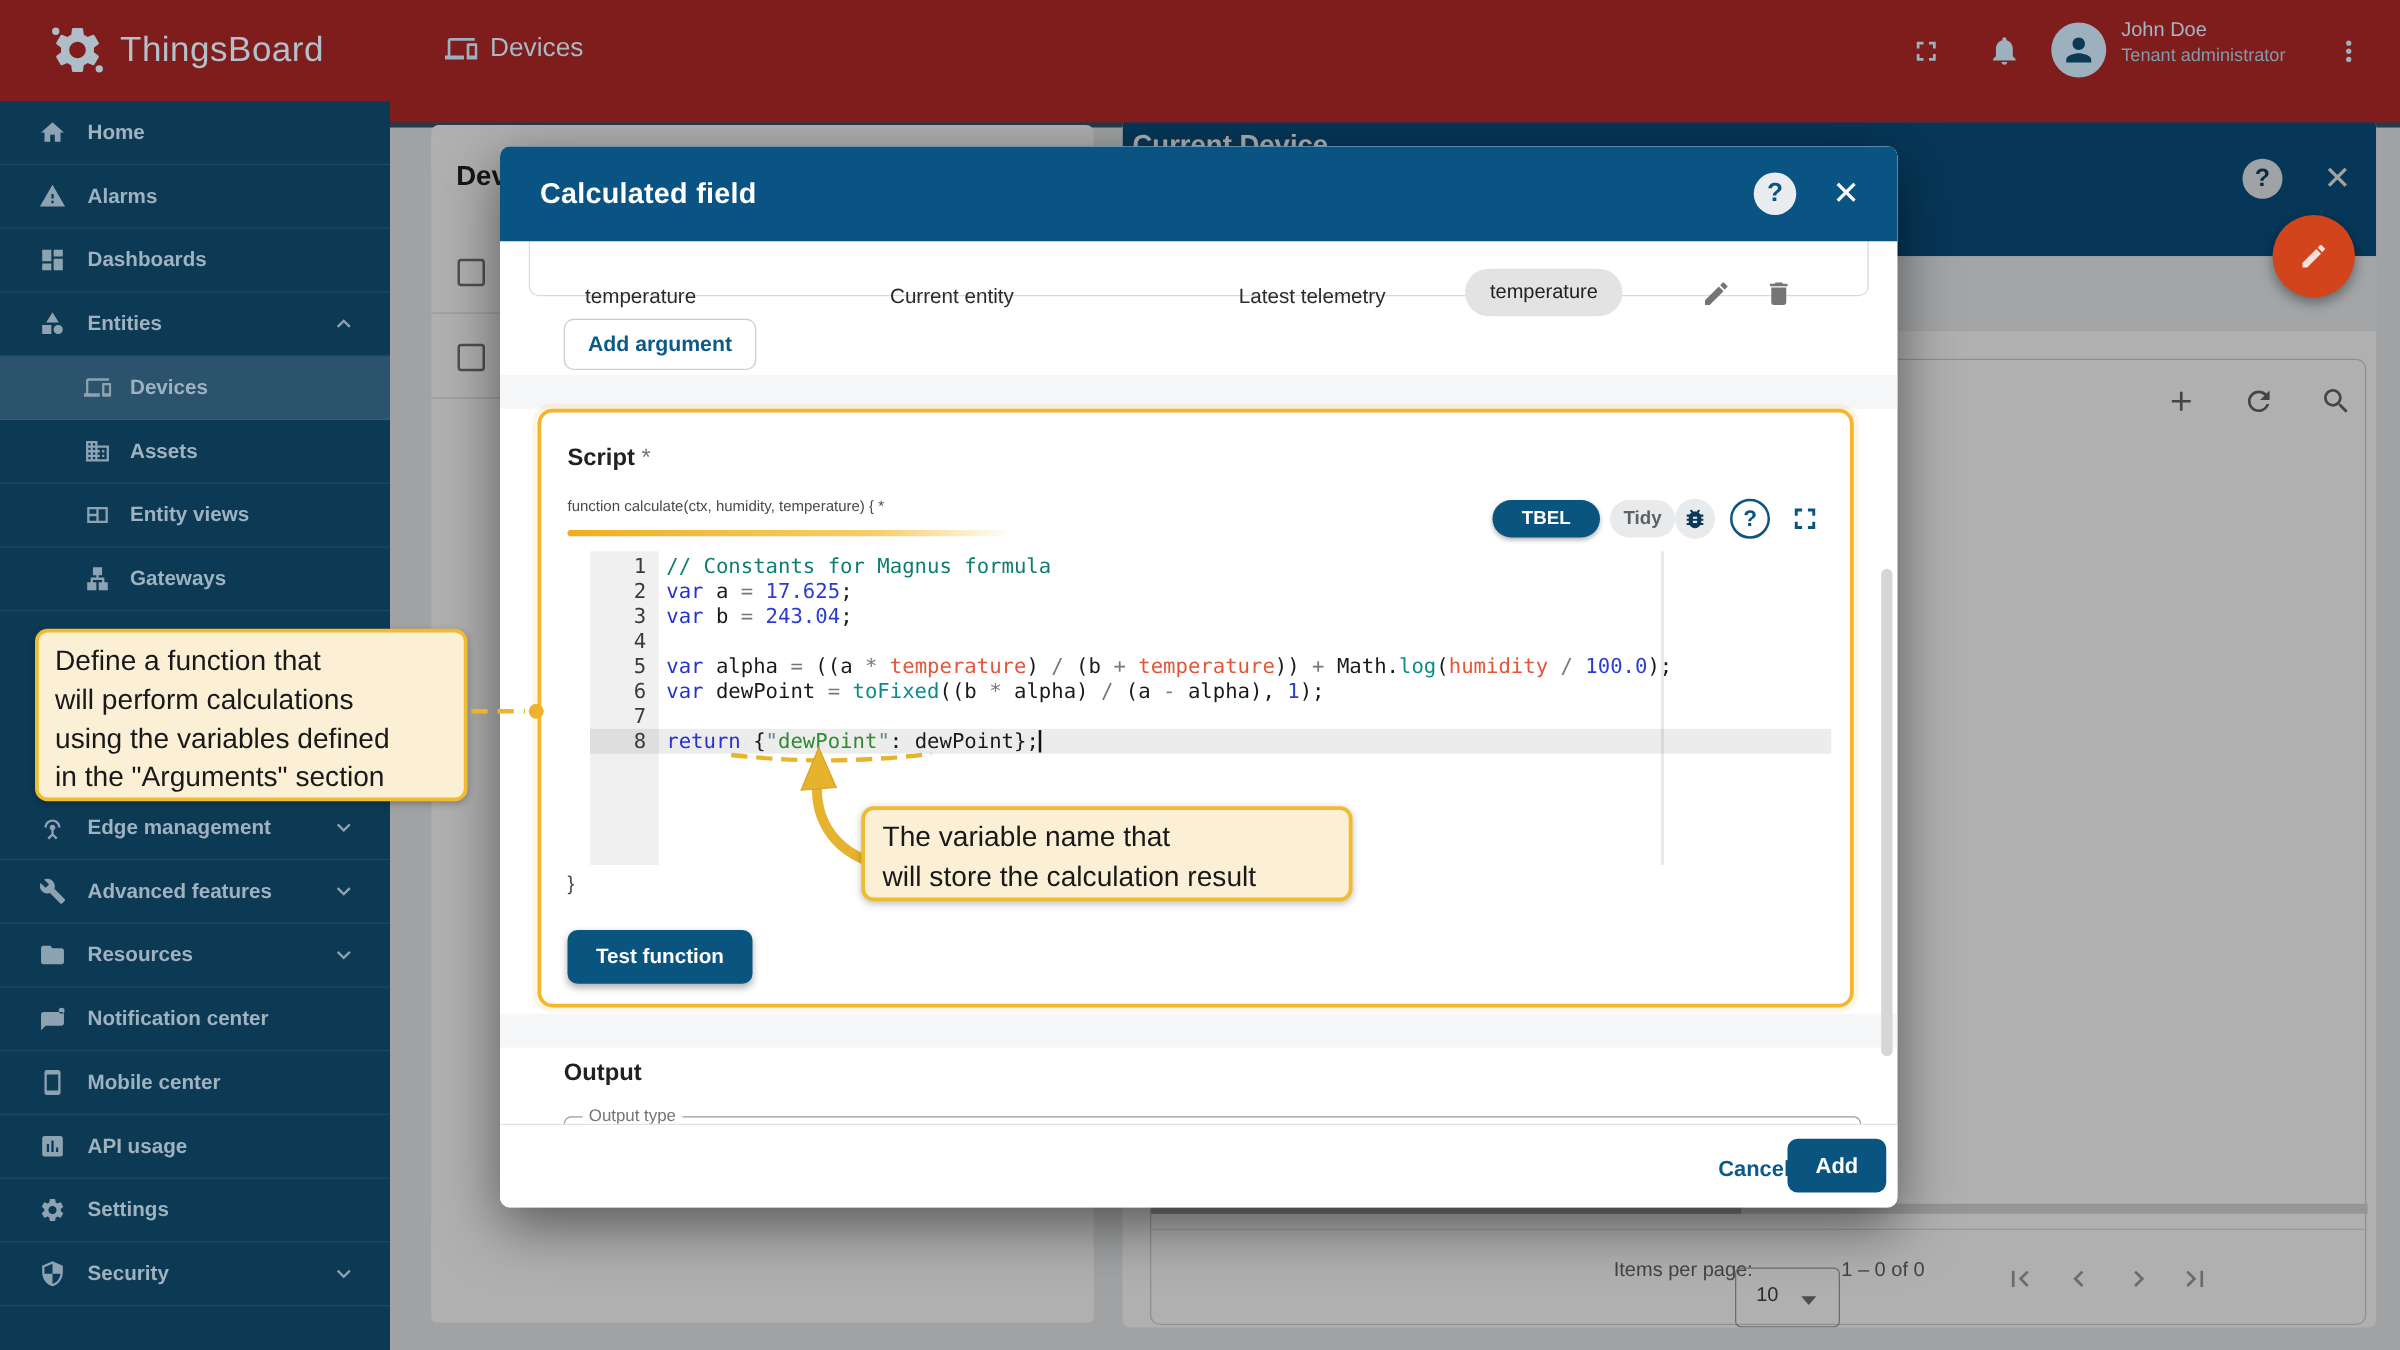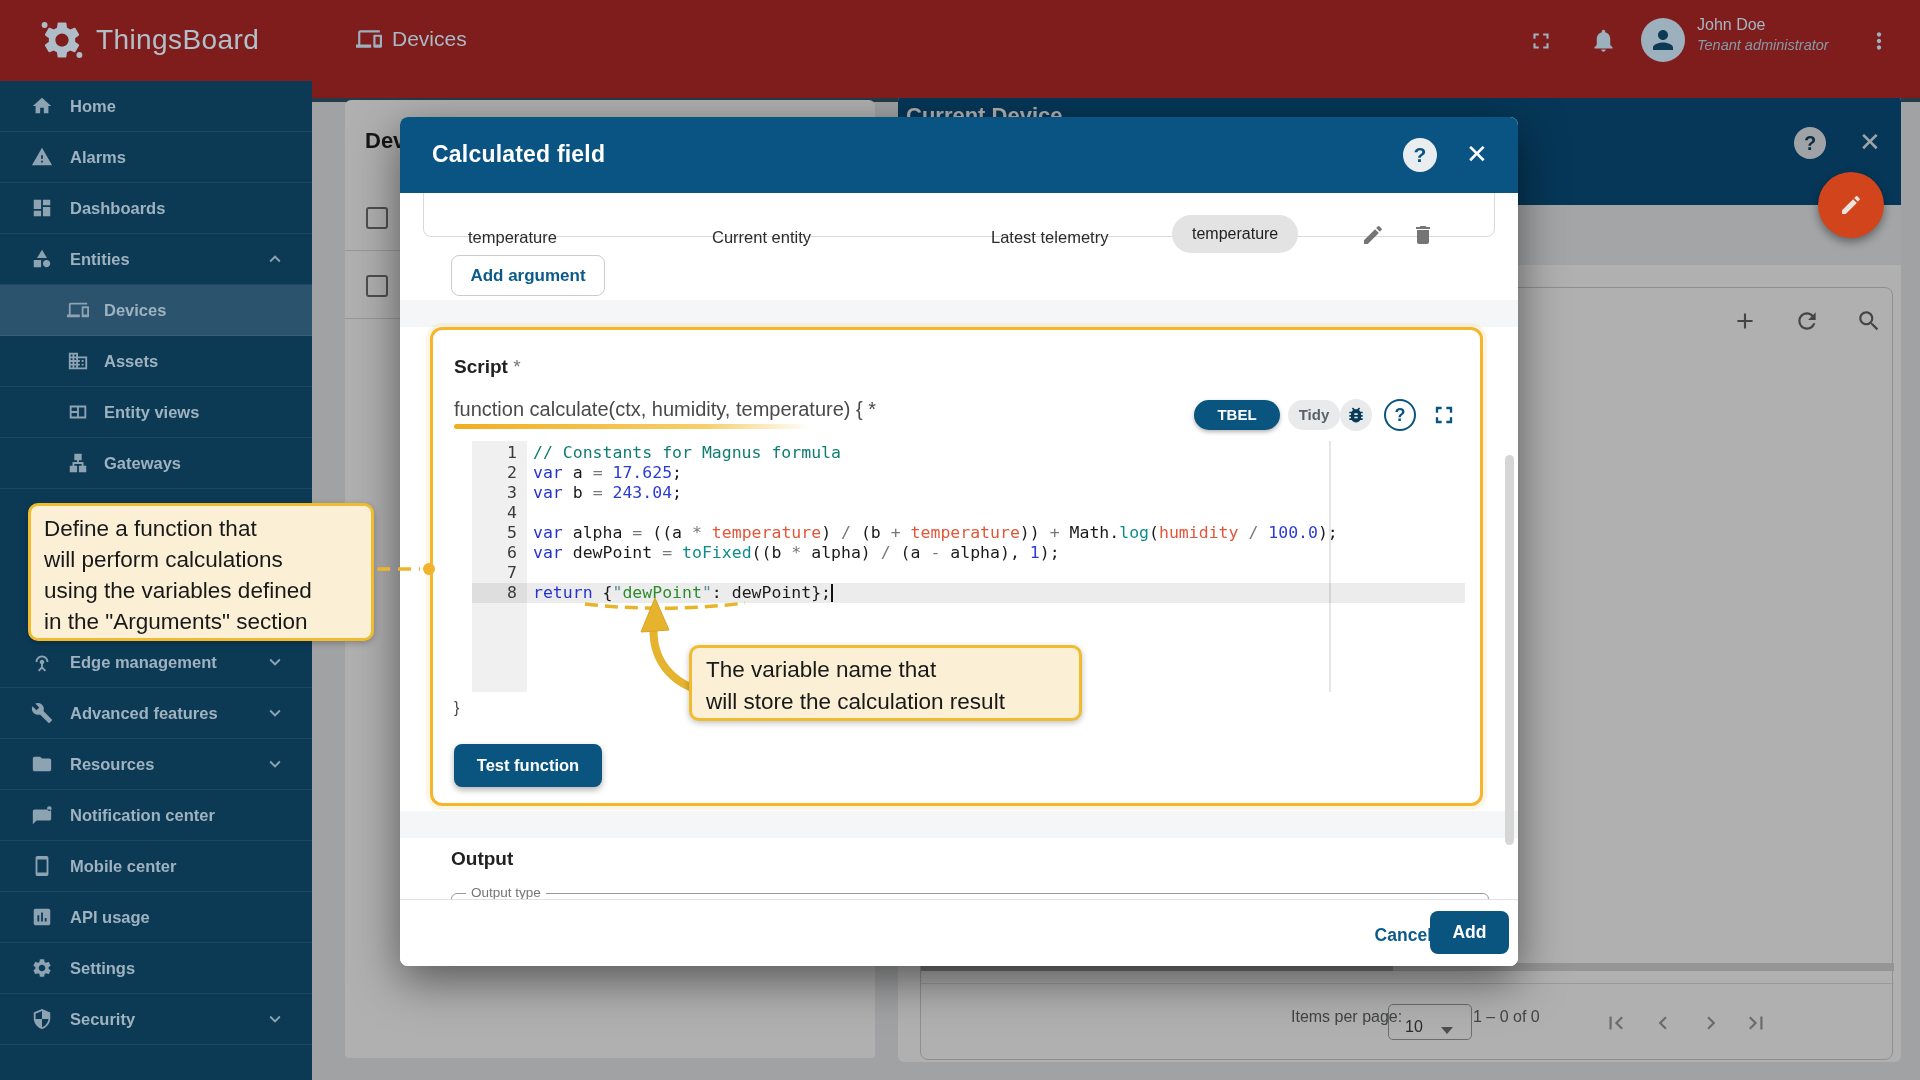--- a/index.html
+++ b/index.html
@@ -9,21 +9,21 @@
   #stage { position:relative; width:1920px; height:1080px; }
 
   
   #topbar { left:0; top:0; width:1920px; height:98px; background:#7f1d1d; z-index:40; }
   .brand { left:40px; top:16px; display:flex; align-items:center; color:#b9c6cf; }
   .brand-text { font-size:28px; letter-spacing:.4px; margin-left:12px; color:#b2c0ca; }
   .crumb { left:356px; top:26px; display:flex; align-items:center; color:#a7bac6; }
   .crumb-text { font-size:21px; margin-left:10px; }
   .tb-icon { color:#9db0bd; }
   .user-name { font-size:16px; color:#a5b6c2; }
-  .user-role { font-size:14.5px; color:#8699a6; margin-top:3px;font-style:italic; }
+  .user-role { font-size:14.5px; color:#8699a6; margin-top:3px; }
 
   
   #sidebar { left:0; top:81px; width:312px; height:999px; background:#0c3a55; z-index:40; }
   .sb-group { position:absolute; left:0; width:312px; }
   .sb-item { position:relative; height:51px; display:flex; align-items:center;
     border-bottom:1px solid rgba(159,178,191,.12); color:#9fb2bf; cursor:pointer; }
   .sb-item .ic { position:absolute; left:31px; width:22px; height:22px; color:#8da3b2; }
   .sb-item.indent .ic { left:67px; }
   .sb-item .lbl { position:absolute; left:70px; font-size:16.5px; font-weight:bold; }
   .sb-item.indent .lbl { left:104px; }
@@ -47,21 +47,21 @@
   #rp-tabs { left:0; top:110px; width:1003px; height:60px; background:#edeff1; }
   .rp-tab { position:absolute; top:18px; font-size:17px; font-weight:bold; color:#5a5f63; letter-spacing:.3px; }
   .rp-tab.active { color:#1a6fb0; }
   #rp-tab-underline { left:0; top:164px; width:34px; height:4px; background:#1a6fb0; }
   #rp-card { left:22px; top:192px; width:973px; height:773px; border:1px solid #d0d0d0; border-radius:8px; background:#fff; }
   .rp-tool { position:absolute; top:20px; width:26px; height:26px; color:#616567; }
   #rp-pagerow { position:absolute; left:0; top:695px; width:973px; height:78px; border-top:1px solid #e0e0e0;
     color:#616365; font-size:16px; }
   #rp-hscroll-track { position:absolute; left:0; top:675px; width:973px; height:8px; background:#d8d8d8; }
   #rp-hscroll-thumb { position:absolute; left:0; top:675px; width:472px; height:8px; background:#a8a8a8; }
-  #pg-select { position:absolute; left:467px; top:20px; width:84px; height:36px; border:1px solid #9b9da0;
+  #pg-select { position:absolute; left:467px; top:30px; width:84px; height:48px; border:1px solid #9b9da0;
     border-radius:5px; }
   #pg-select .val { position:absolute; left:16px; top:13px; font-size:16px; color:#404244; }
   .pg-arrow { position:absolute; left:52px; top:22px; width:0; height:0;
     border-left:6px solid transparent; border-right:6px solid transparent; border-top:7px solid #6f7173; }
   .pg-nav { position:absolute; top:26px; width:26px; height:26px; color:#9a9c9e; }
   #bg-dim { left:312px; top:81px; width:1608px; height:999px; background:rgba(0,0,0,.31); z-index:2; }
   #fab { left:1818px; top:172px; width:66px; height:66px; border-radius:50%; background:#d2451c;
     z-index:3; box-shadow:0 4px 10px rgba(0,0,0,.4); }
   #fab .ic { position:absolute; left:21px; top:21px; width:24px; height:24px; color:#efe3dc; }
 
@@ -79,21 +79,21 @@
     font-size:16px; color:#212121; line-height:38px; }
   .arg-icon { position:absolute; top:72px; width:24px; height:24px; color:#757575; }
   #m-addarg { left:51px; top:138px; width:154px; height:41px; border:1px solid #cccccc; border-radius:8px;
     background:#fff; color:#0b5a8a; font-size:17px; font-weight:bold; text-align:center; line-height:39px; }
   .band { left:0; width:1118px; height:27px; background:#f5f6f8; }
 
   #m-script { left:30px; top:210px; width:1053px; height:479px; border:3px solid #f5b52c; border-radius:12px;
     background:#fff; box-shadow:0 0 0 4px rgba(245,181,44,.12); }
   #s-label { position:absolute; left:21px; top:26px; font-size:19px; color:#212121; font-weight:bold; }
   #s-label .req { color:#757575; font-weight:normal; }
-  #s-sig { position:absolute; left:21px; top:68px; font-size:20px; color:#4a4a4a; }
+  #s-sig { position:absolute; left:21px; top:68px; font-size:12px; color:#4a4a4a; }
   #s-underline { position:absolute; left:21px; top:94px; width:357px; height:5px; border-radius:3px;
     background:linear-gradient(90deg,#f0ae1f,#f6cf6a 70%, rgba(246,207,106,0)); }
   #s-tbel { position:absolute; left:761px; top:70px; width:86px; height:30px; background:#0a5480; color:#fff;
     border-radius:16px; font-size:15px; font-weight:bold; text-align:center; line-height:30px;
     box-shadow:0 2px 4px rgba(0,0,0,.3); }
   #s-tidy { position:absolute; left:855px; top:70px; width:52px; height:30px; background:#e9eaec; color:#5c6267;
     border-radius:16px; font-size:15px; font-weight:bold; text-align:center; line-height:30px; }
   #s-bug { position:absolute; left:907px; top:69px; width:32px; height:32px; border-radius:50%; background:#e9eaec; }
   #s-bug .ic { position:absolute; left:6px; top:6px; width:20px; height:20px; color:#0a3a5a; }
   #s-qmark { position:absolute; left:951px; top:69px; width:32px; height:32px; border-radius:50%;

